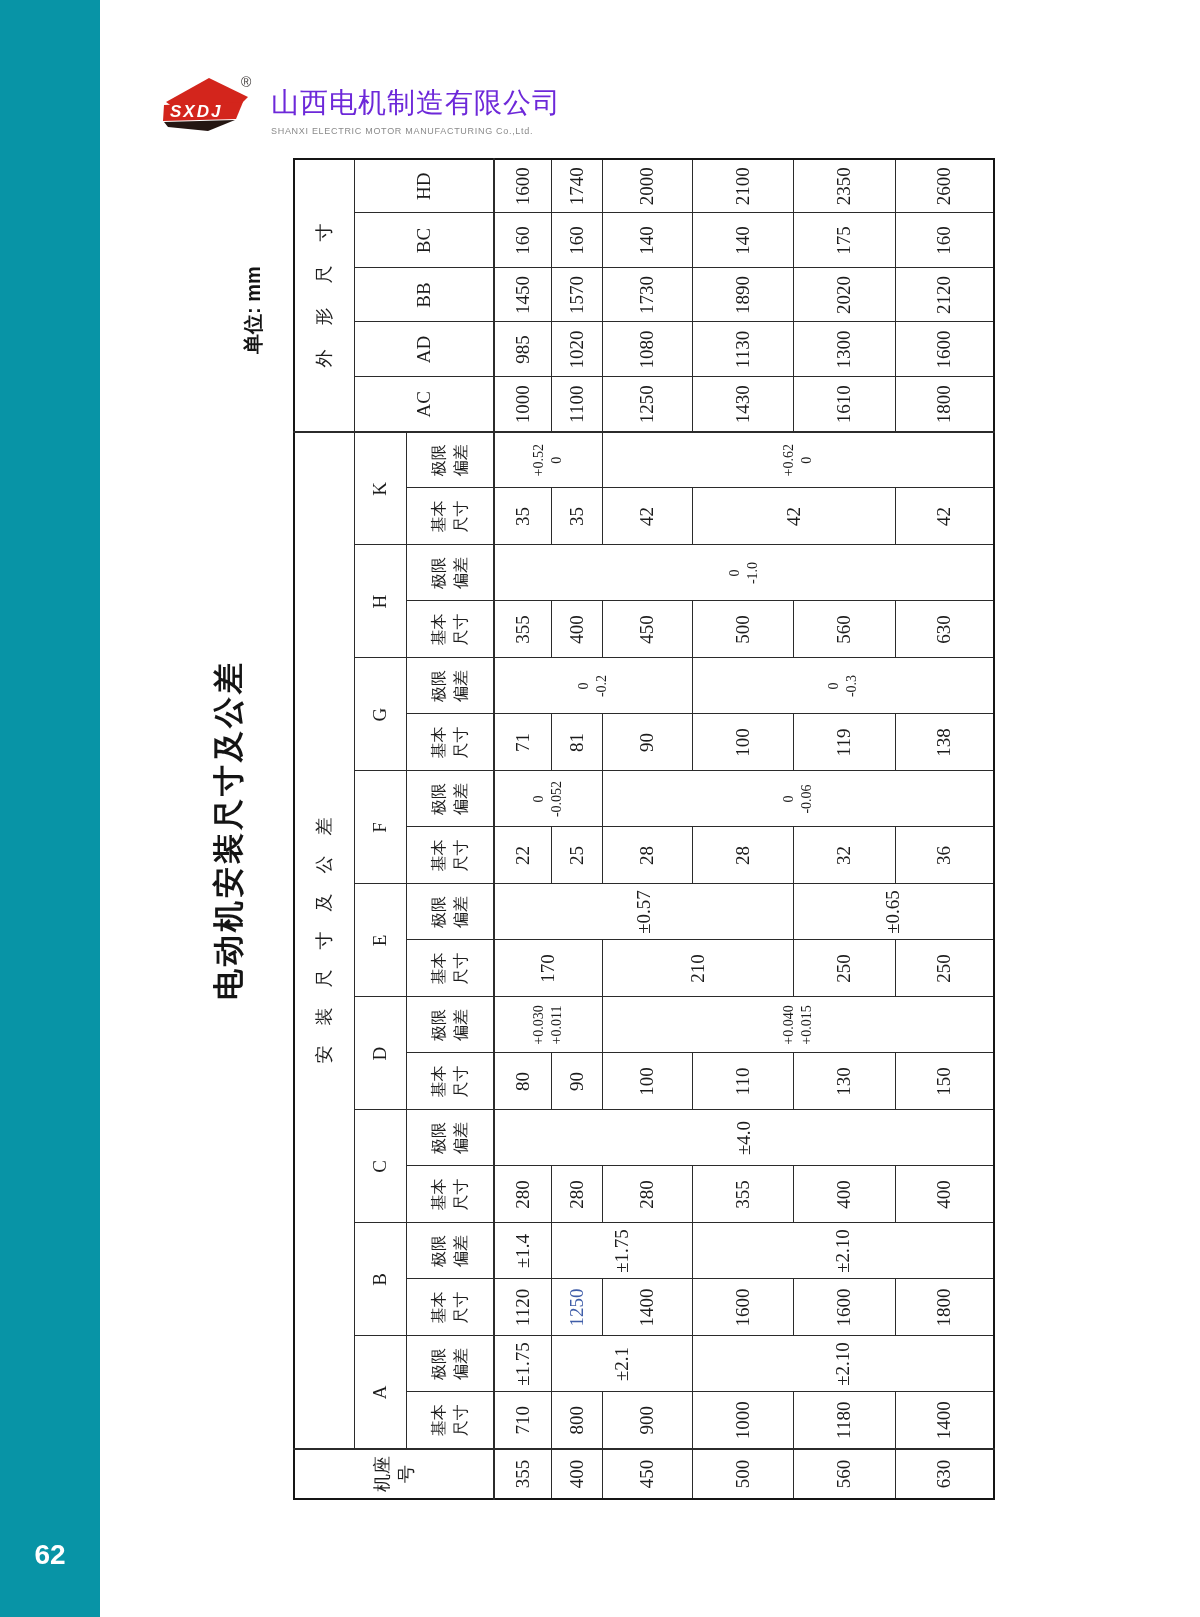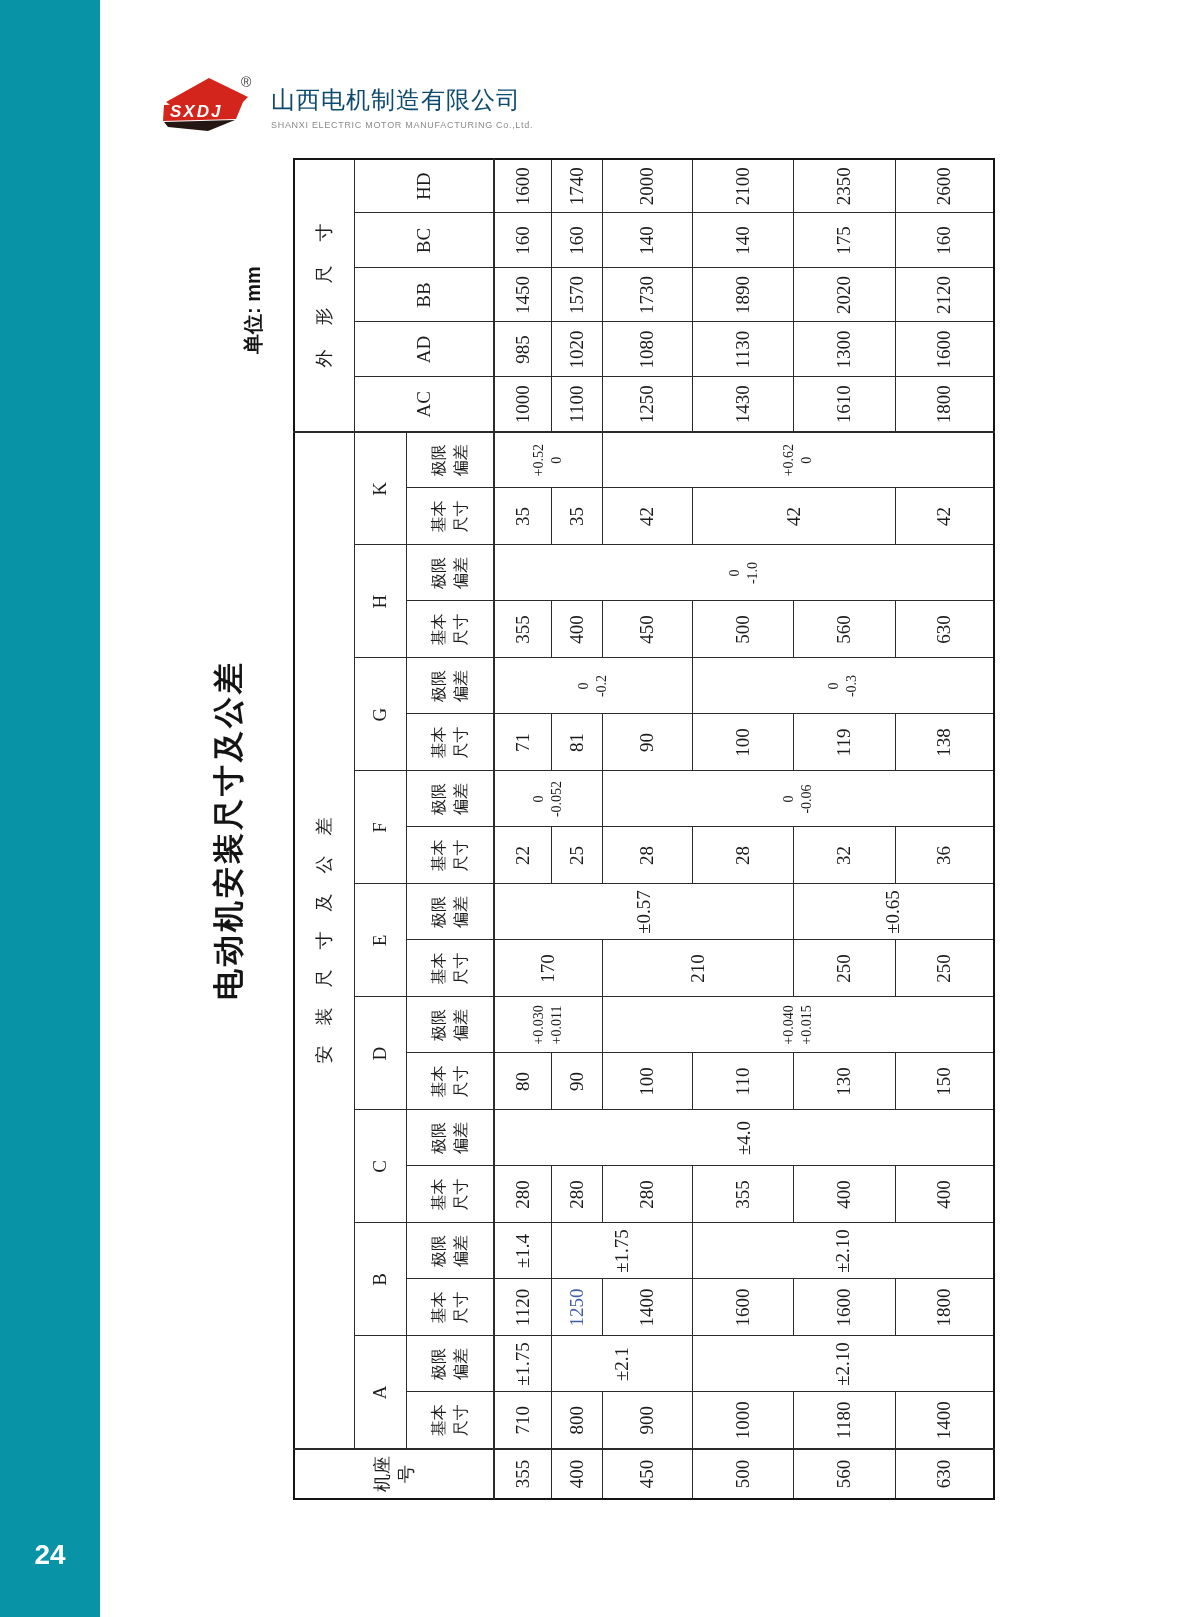--- a/index.html
+++ b/index.html
@@ -7,21 +7,21 @@
         font-family:"Liberation Serif","DejaVu Serif",serif;color:#1c1c1c;}
   .accent-bar{position:absolute;left:0;top:0;width:100px;height:1617px;background:#0894A6;}
   .page-number{position:absolute;left:0;bottom:46px;width:100px;text-align:center;color:#fff;
         font-family:"Liberation Sans","DejaVu Sans",sans-serif;font-weight:bold;font-size:28px;}
   
   .logo{position:absolute;left:163px;top:74px;display:flex;align-items:flex-start;}
   .logo-mark-wrap{position:relative;width:88px;height:58px;}
   .logo-reg{position:absolute;left:78px;top:0px;font-size:14px;color:#3e3a39;
         font-family:"Liberation Sans",sans-serif;}
   .logo-text{margin-left:20px;padding-top:10px;font-family:"Liberation Sans","DejaVu Sans",sans-serif;}
-  .company-cn{font-size:24px;color:#0c4a6e;letter-spacing:1px;}
+  .company-cn{font-size:28px;color:#6d28d9;letter-spacing:1px;}
   .company-en{font-size:9px;color:#8a8a8a;letter-spacing:0.7px;margin-top:4px;white-space:nowrap;}
   
   .rot-canvas{position:absolute;left:0px;top:1500px;width:1390px;height:1010px;
         transform:rotate(-90deg);transform-origin:0 0;}
   .doc-title{position:absolute;left:0;top:208px;width:1340px;text-align:center;
         font-family:"Liberation Sans","DejaVu Sans",sans-serif;font-weight:bold;
         font-size:31px;letter-spacing:3px;color:#141414;}
   .unit-label{position:absolute;left:1146px;top:240px;font-size:20px;font-weight:bold;
         color:#141414;font-family:"Liberation Sans","DejaVu Sans",sans-serif;}
   
@@ -40,21 +40,21 @@
   .hb{border-bottom-width:2.5px !important;}
   .oc{border-left-width:2.5px !important;}
   .tol{font-size:14px;line-height:1.3;display:inline-block;}
   .blue{color:#3F5DA8;}
 </style>
 </head>
 <body>
 
 <div class="page">
   <div class="accent-bar">
-    <div class="page-number">24</div>
+    <div class="page-number">62</div>
   </div>
 
   <div class="logo">
     <div class="logo-mark-wrap">
       <svg width="88" height="58" viewBox="0 0 88 58">
         <polygon points="3,28 46,4 85,23 77,31 10,33" fill="#D3251C"></polygon>
         <polygon points="1,31 80,28 73,45 0,47" fill="#D3251C"></polygon>
         <text x="7" y="43" font-size="17" font-style="italic" font-weight="bold" fill="#ffffff" letter-spacing="2" font-family="Liberation Sans, DejaVu Sans, sans-serif">SXDJ</text>
         <polygon points="1,48 72,46 45,57 5,53" fill="#241612"></polygon>
       </svg>

